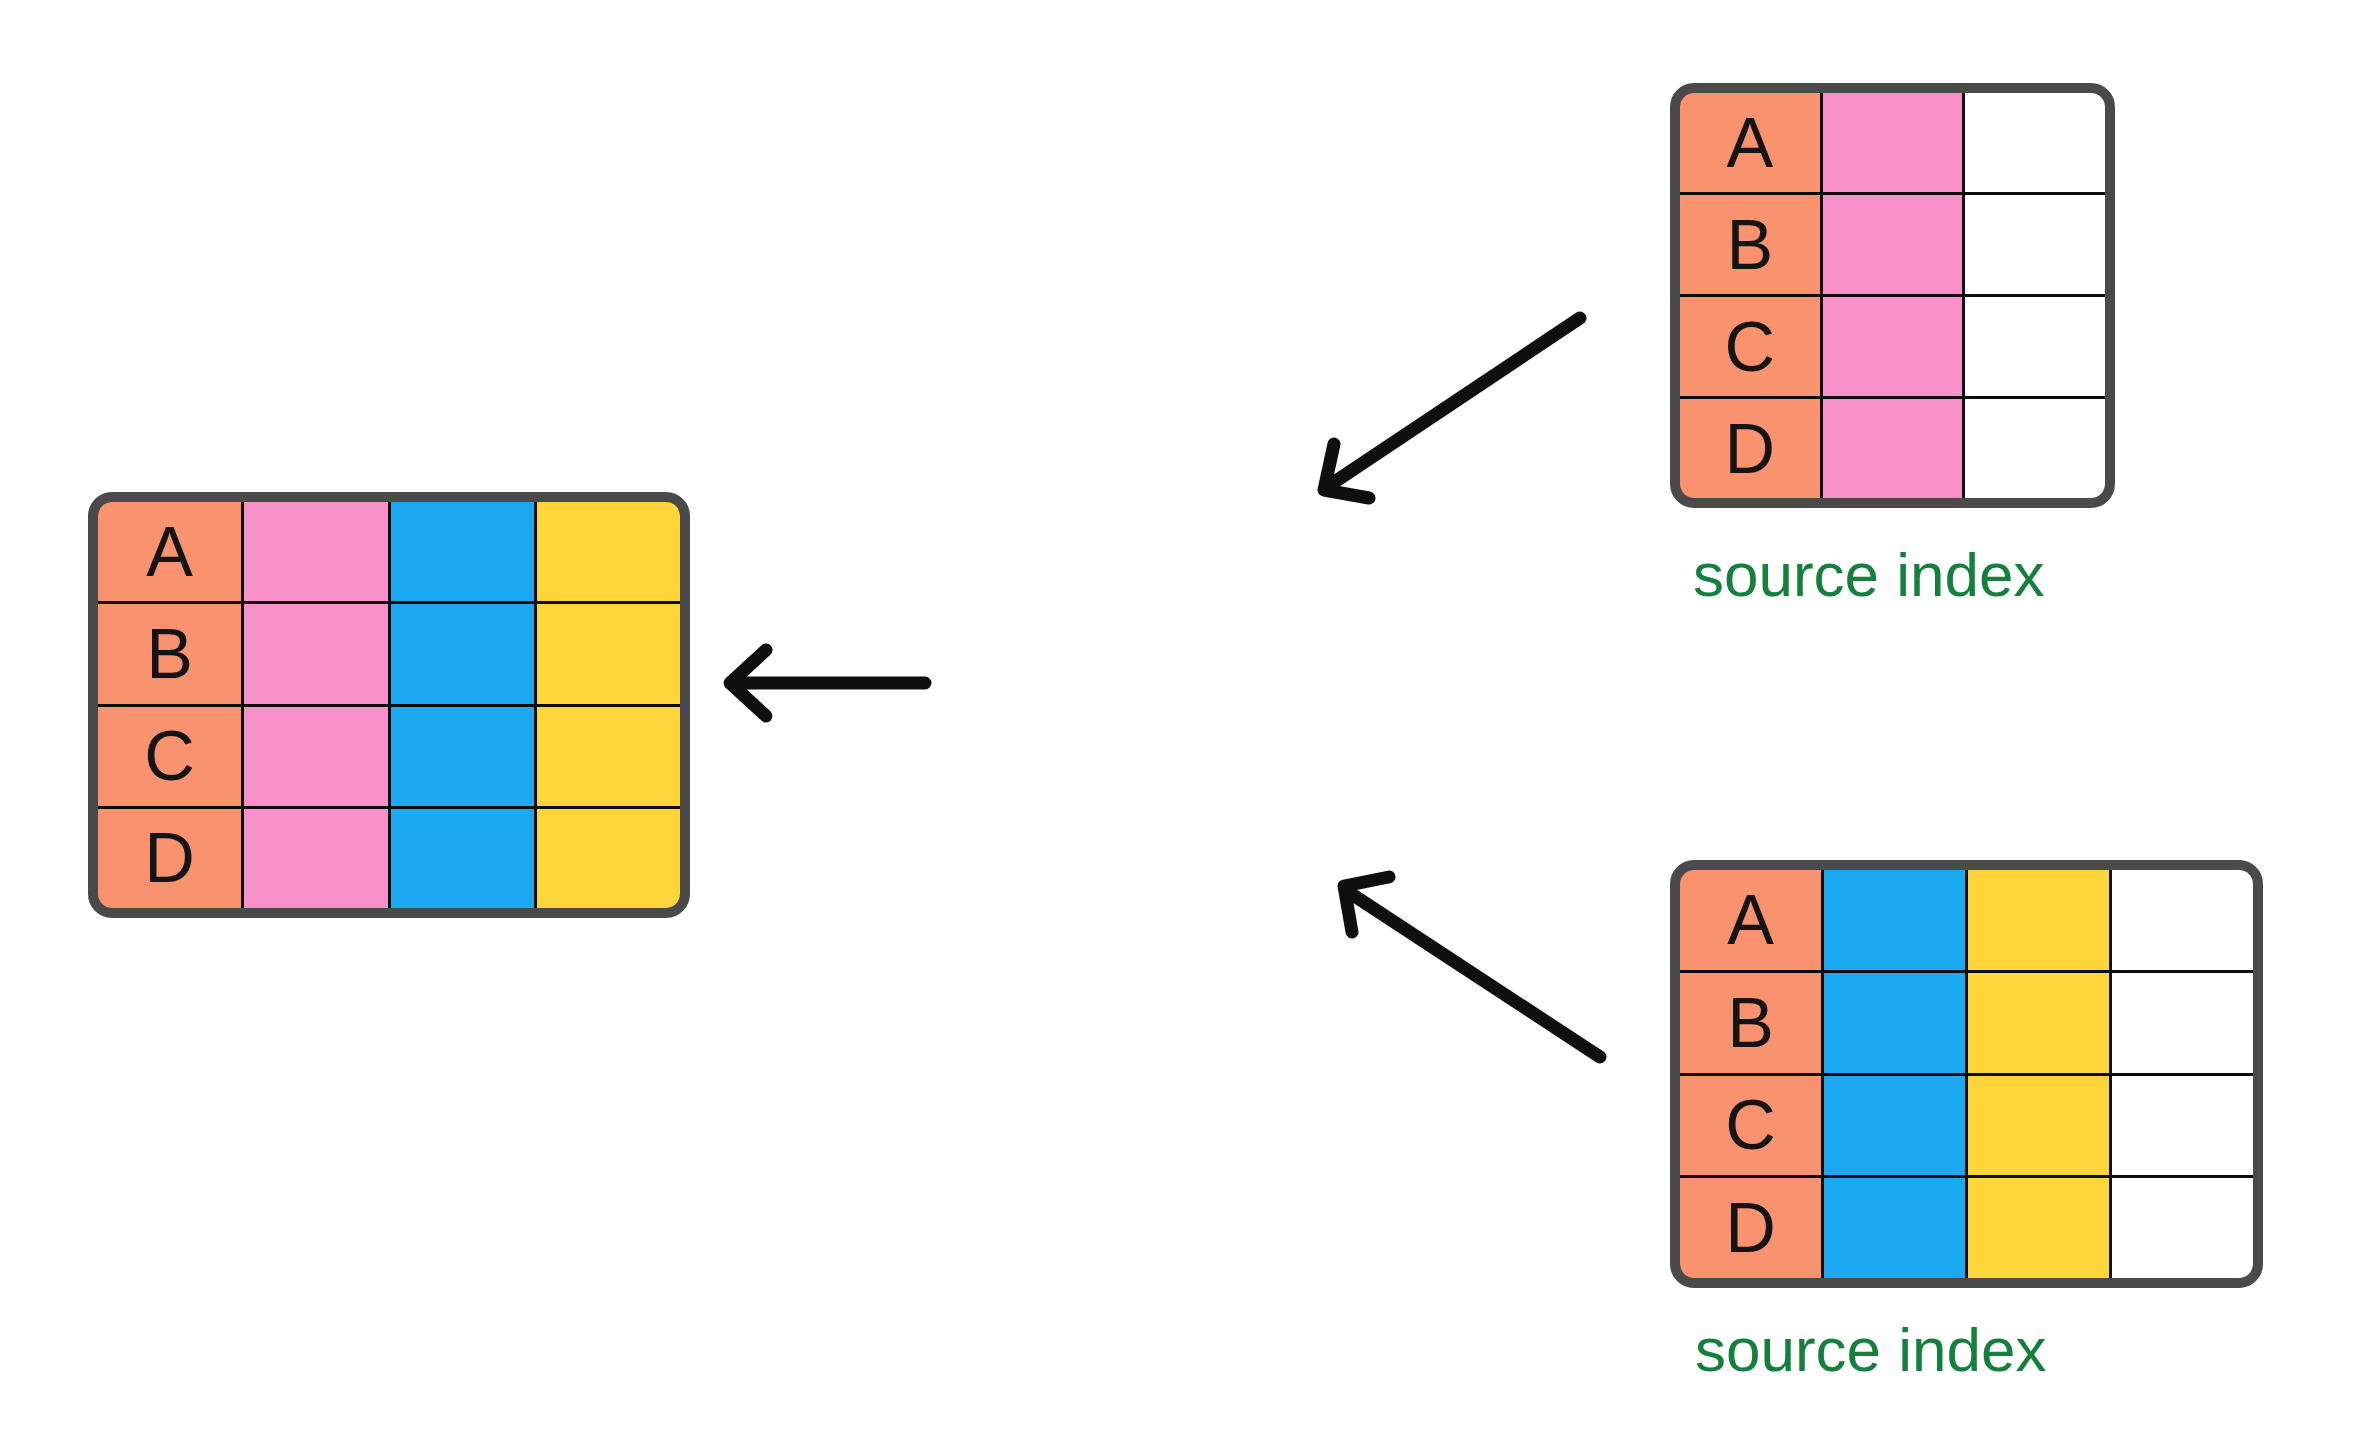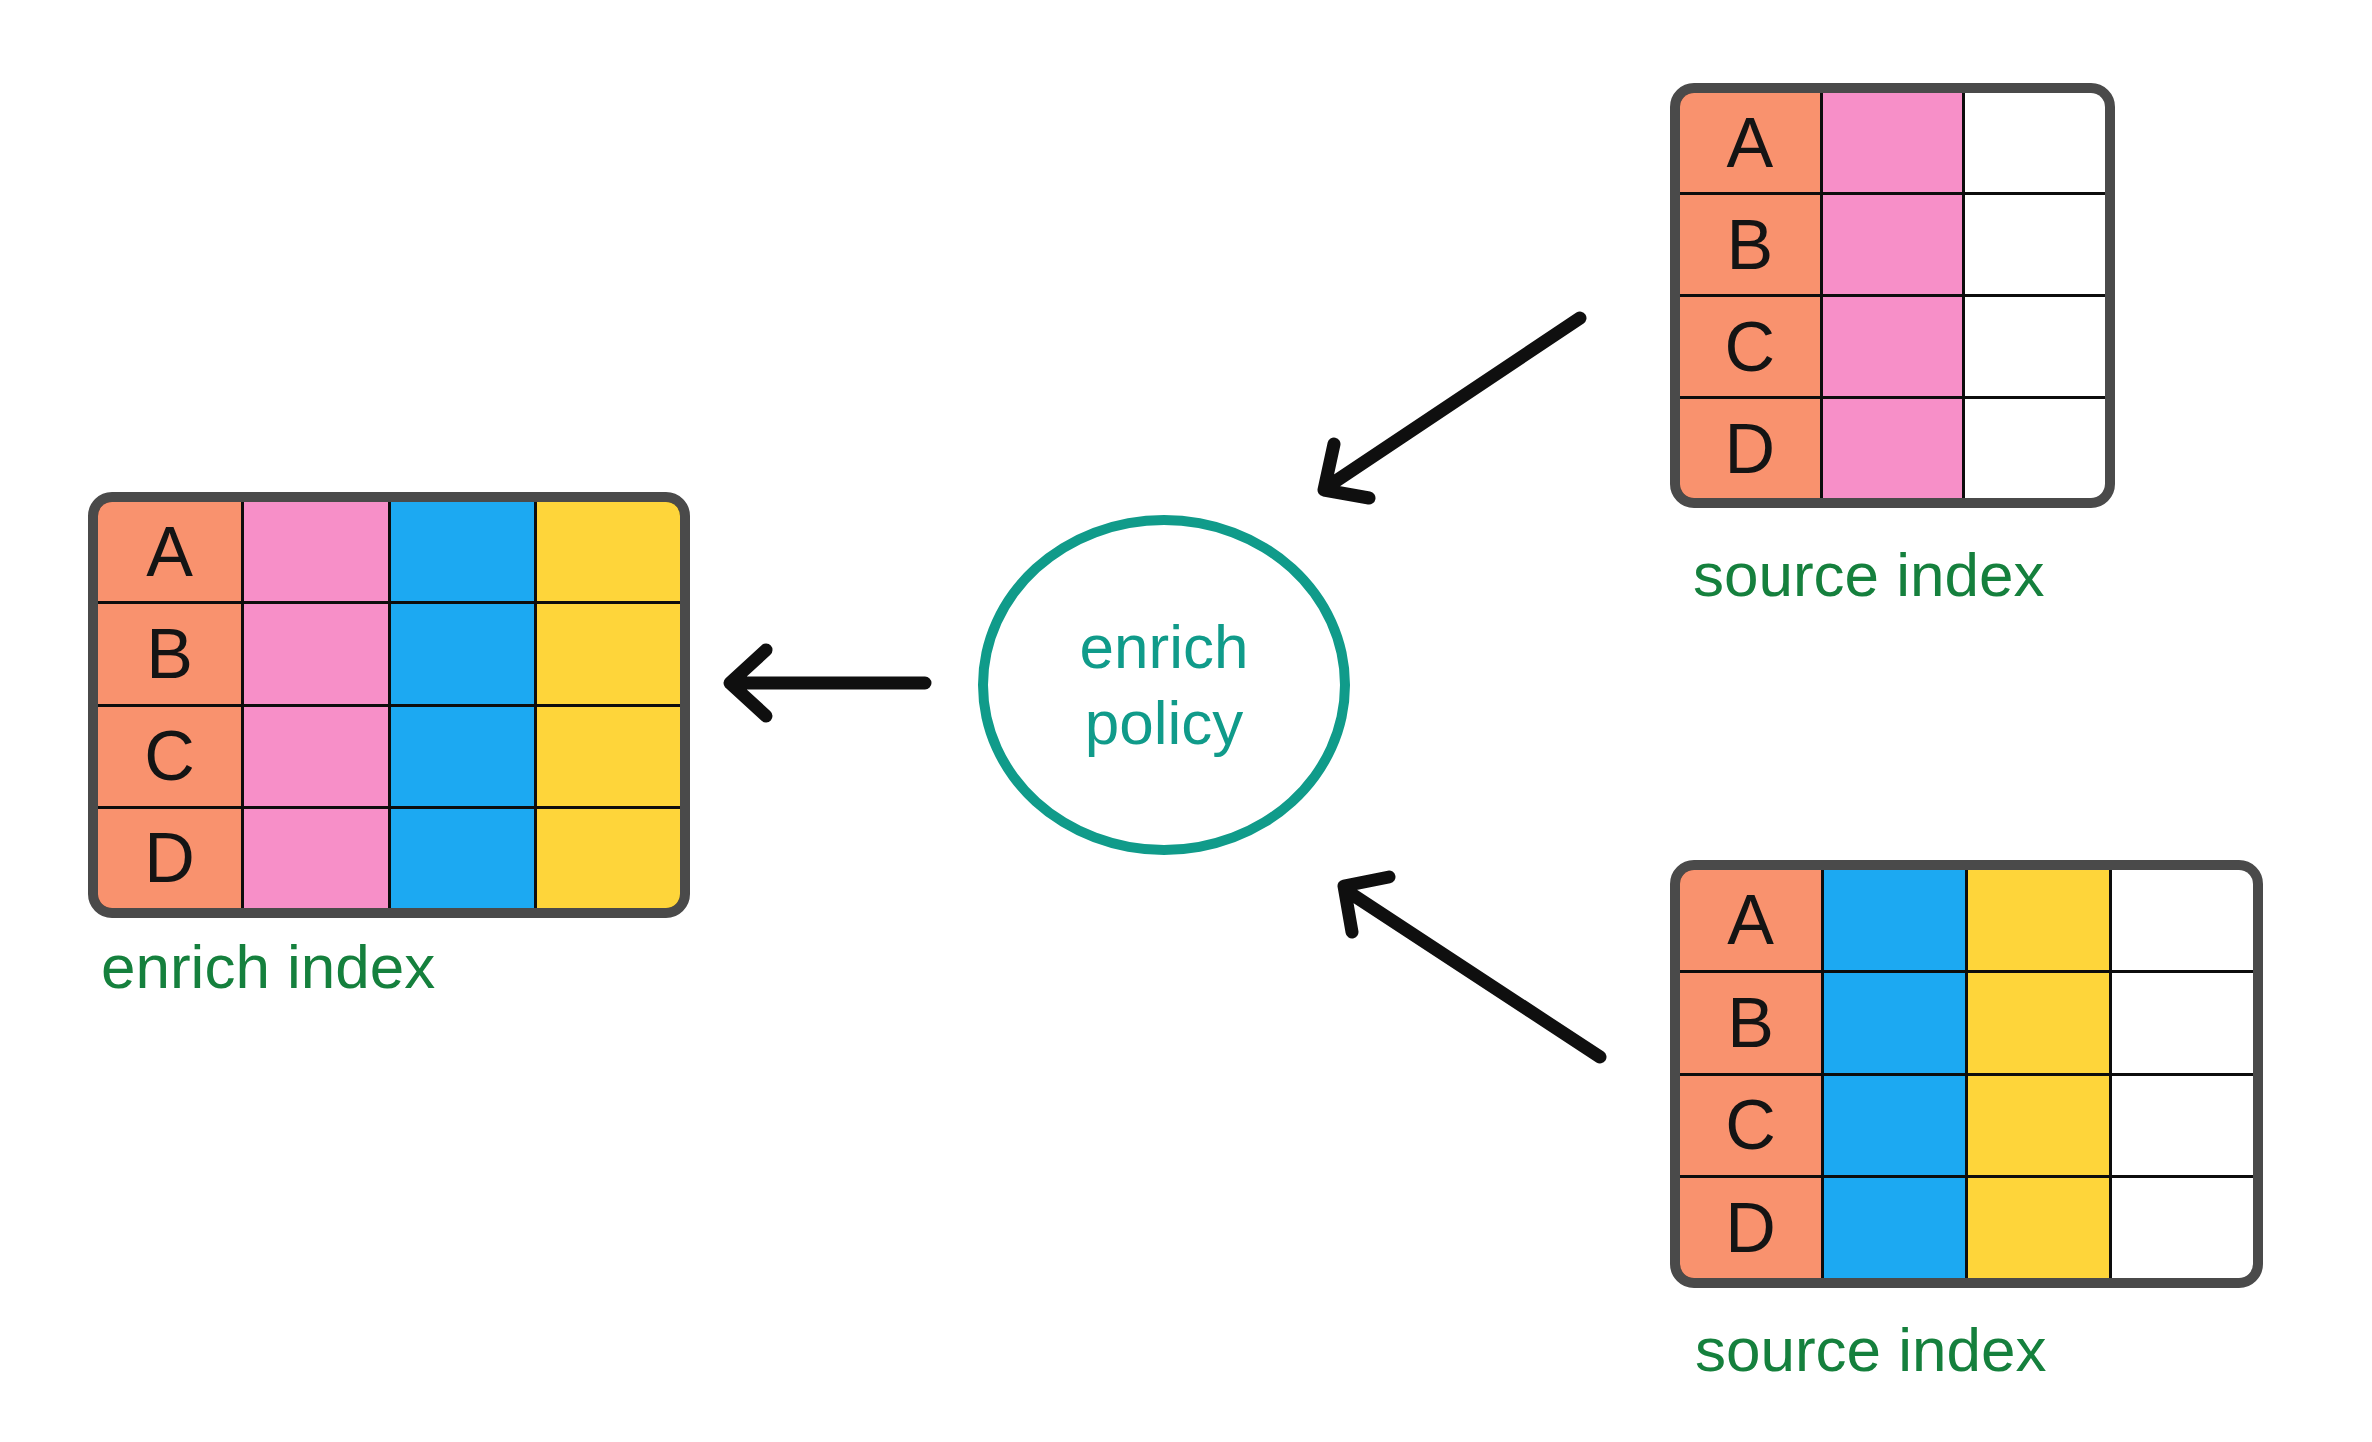--- a/index.html
+++ b/index.html
@@ -88,21 +88,20 @@
     <div class="cell salmon">C</div>
     <div class="cell pink"></div>
     <div class="cell blue"></div>
     <div class="cell yellow"></div>
 
     <div class="cell salmon">D</div>
     <div class="cell pink"></div>
     <div class="cell blue"></div>
     <div class="cell yellow"></div>
   </div>
-  <div class="tlabel" id="lbl-enrich">enrich index</div>
 
   <div class="dtable" id="t-src-top">
     <div class="cell salmon">A</div>
     <div class="cell pink"></div>
     <div class="cell empty"></div>
 
     <div class="cell salmon">B</div>
     <div class="cell pink"></div>
     <div class="cell empty"></div>
 
@@ -132,24 +131,20 @@
     <div class="cell yellow"></div>
     <div class="cell empty"></div>
 
     <div class="cell salmon">D</div>
     <div class="cell blue"></div>
     <div class="cell yellow"></div>
     <div class="cell empty"></div>
   </div>
   <div class="tlabel" id="lbl-src-bot">source index</div>
 
-  <div class="policy-circle">
-    <span>enrich</span>
-    <span>policy</span>
-  </div>
 
   <svg class="arrows" viewBox="0 0 2372 1442">
     <path d="M925 683 L738 683 M766 650 L730 683 L766 716"></path>
     <path d="M1580 318 L1330 485 M1334 444 L1324 490 L1369 498"></path>
     <path d="M1600 1057 L1350 893 M1352 932 L1344 886 L1389 877"></path>
   </svg>
 
 </div>
 
 </body></html>

